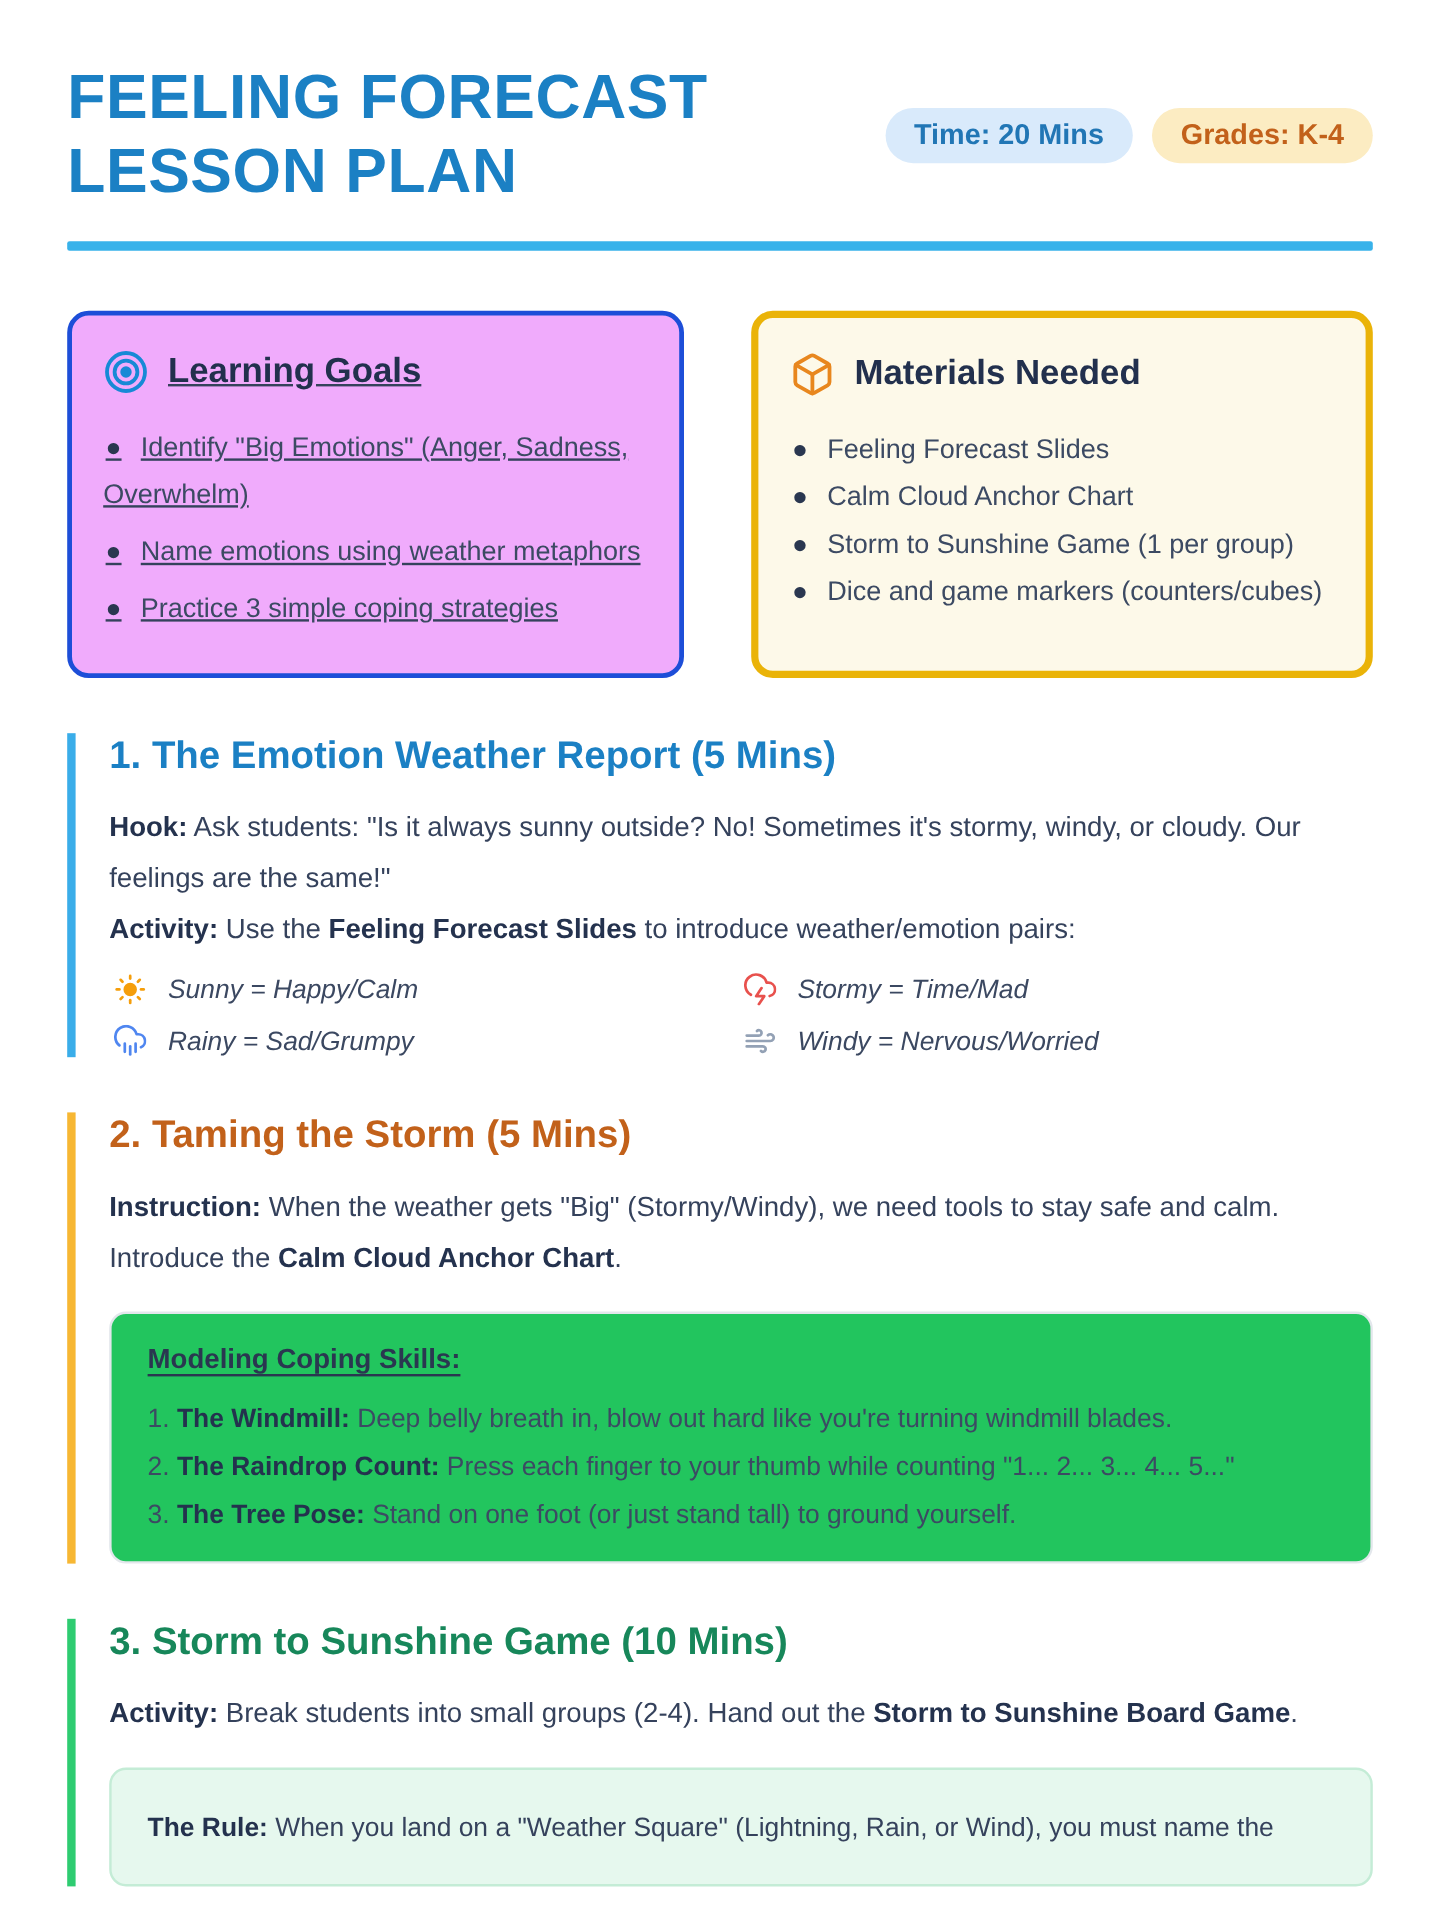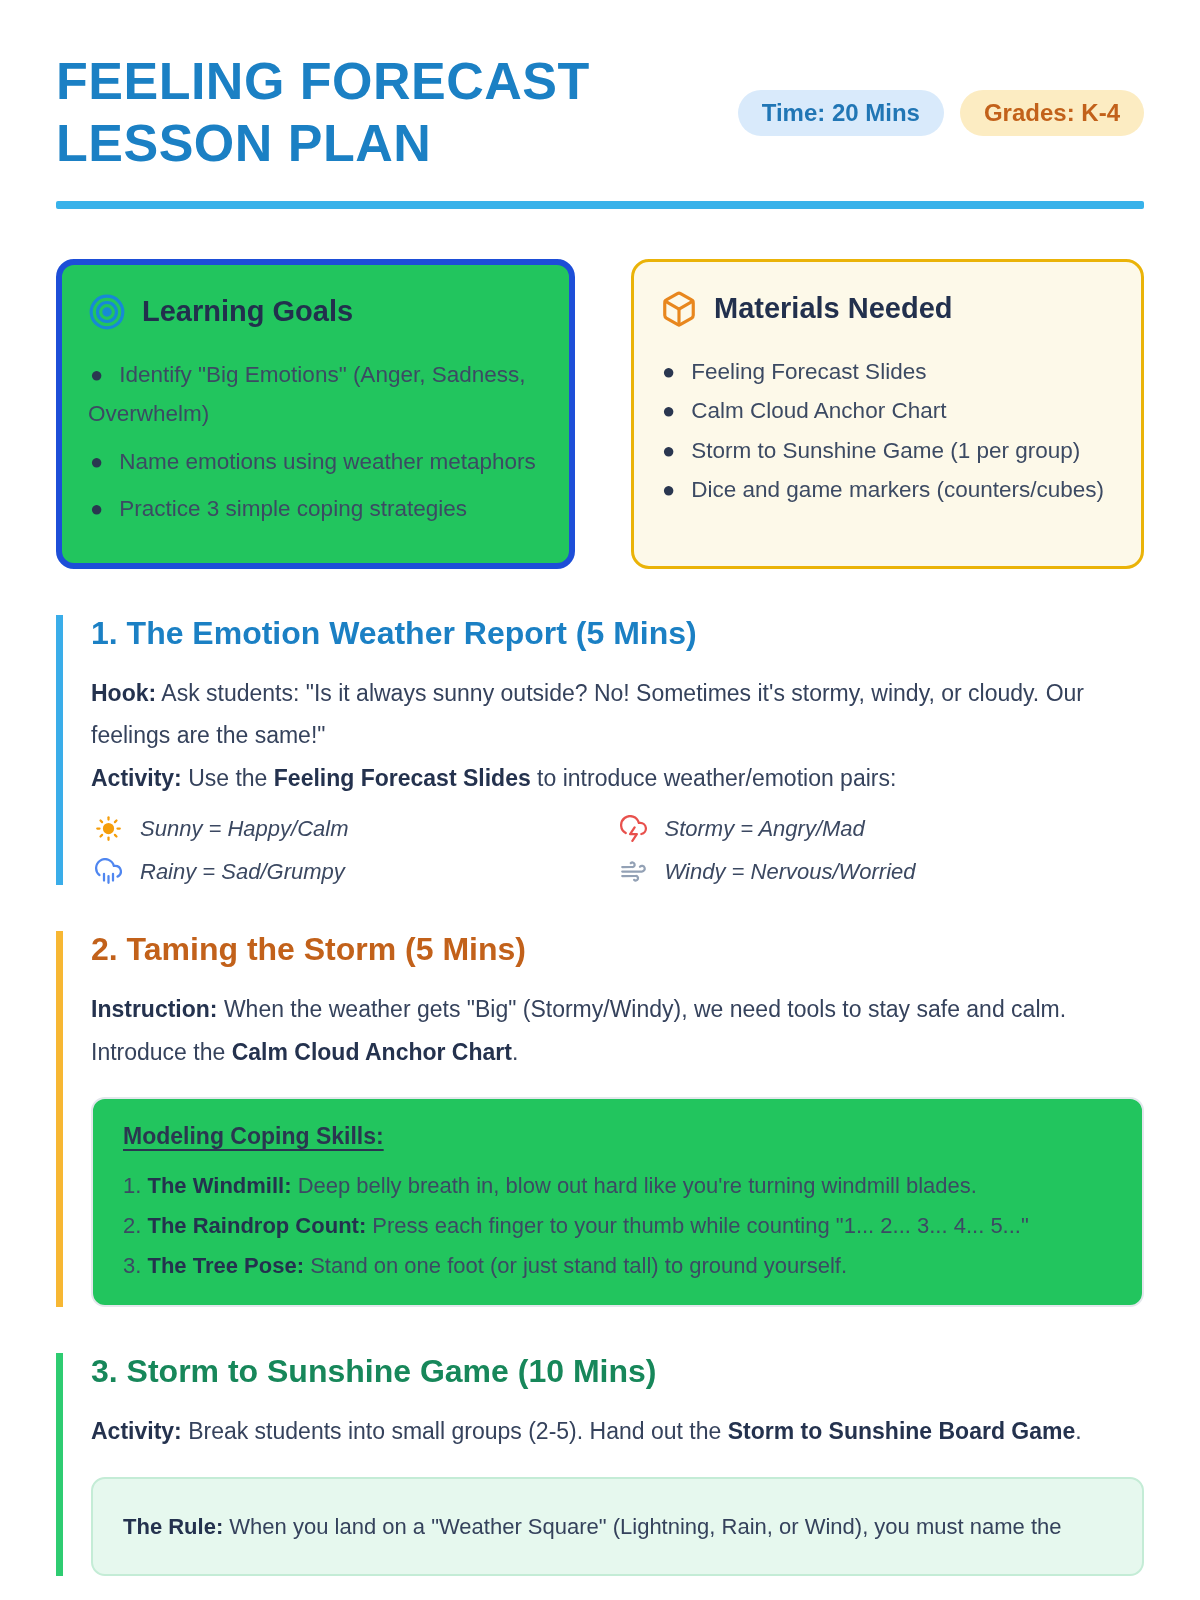--- a/index.html
+++ b/index.html
@@ -19,22 +19,22 @@
   }
   .badges { display:flex; flex-direction:row; align-items:flex-end; margin-top:40px; }
   .badge { font-size:24px; font-weight:700; padding:9px 24px; border-radius:24px; white-space:nowrap; }
   .badge-time { background:#d9eafb; color:#2176b5; margin-right:16px; }
   .badge-grade { background:#fcecc2; color:#c2611a; margin-top:-3px;text-align:right; }
   .divider { height:8px; background:#38b2ea; margin-top:26px; border-radius:2px; }
 
   
   .info-row { display:flex; gap:56px; margin-top:50px; }
   .info-box { flex:1; border-radius:18px; padding:28px 26px 26px 26px; }
-  .goals-box { background:#22c55e; border:6px solid #1d4ed8; }
-  .materials-box { background:#fdf9e9; border:3px solid #eab308; }
+  .goals-box { background:#f0abfc; border:4px solid #1d4ed8;text-decoration:underline; }
+  .materials-box { background:#fdf9e9; border:6px solid #eab308; }
   .info-box h2 {
     display:flex; align-items:center; gap:16px;
     font-size:29px; color:#22304d; font-weight:700;
   }
   .info-box ul { list-style:none; margin-top:24px; font-size:22.5px; line-height:1.75; color:#3c4a63; }
   .blt { font-size:22px; margin:0 16px 0 2px; color:#2a3750; }
   .goals-box li { margin-bottom:8px; }
   .materials-box li { margin-bottom:0; }
   .icon svg { display:block; }
 
@@ -159,21 +159,21 @@
         </span>
         <em>Sunny = Happy/Calm</em>
       </div>
       <div class="weather-pair">
         <span class="icon">
           <svg viewBox="0 0 24 24" width="27" height="27" fill="none" stroke="#e8514d" stroke-width="2" stroke-linecap="round" stroke-linejoin="round">
             <path d="M19 16.9A5 5 0 0 0 18 7h-1.26a8 8 0 1 0-11.62 9"></path>
             <polyline points="13 11 9 17 15 17 11 23"></polyline>
           </svg>
         </span>
-        <em>Stormy = Angry/Mad</em>
+        <em>Stormy = Time/Mad</em>
       </div>
       <div class="weather-pair">
         <span class="icon">
           <svg viewBox="0 0 24 24" width="27" height="27" fill="none" stroke="#4f86f0" stroke-width="2" stroke-linecap="round" stroke-linejoin="round">
             <path d="M20 16.58A5 5 0 0 0 18 7h-1.26A8 8 0 1 0 4 15.25"></path>
             <line x1="8" y1="14" x2="8" y2="20"></line>
               <line x1="16" y1="14" x2="16" y2="20"></line>
               <line x1="12" y1="16" x2="12" y2="22"></line>
           </svg>
         </span>
@@ -218,21 +218,21 @@
           <span>Stand on one foot (or just stand tall) to ground yourself.</span>
         </li>
       </ol>
     </div>
   </section>
 
   <section class="lesson-section section-3">
     <h2>3. Storm to Sunshine Game (10 Mins)</h2>
     <p>
       <strong>Activity:</strong>
-      <span>Break students into small groups (2-5). Hand out the</span>
+      <span>Break students into small groups (2-4). Hand out the</span>
       <strong>Storm to Sunshine Board Game</strong><span>.</span>
     </p>
     <div class="rule-box">
       <p>
         <strong>The Rule:</strong>
         <span>When you land on a "Weather Square" (Lightning, Rain, or Wind), you must name the</span>
       </p>
     </div>
   </section>
 

